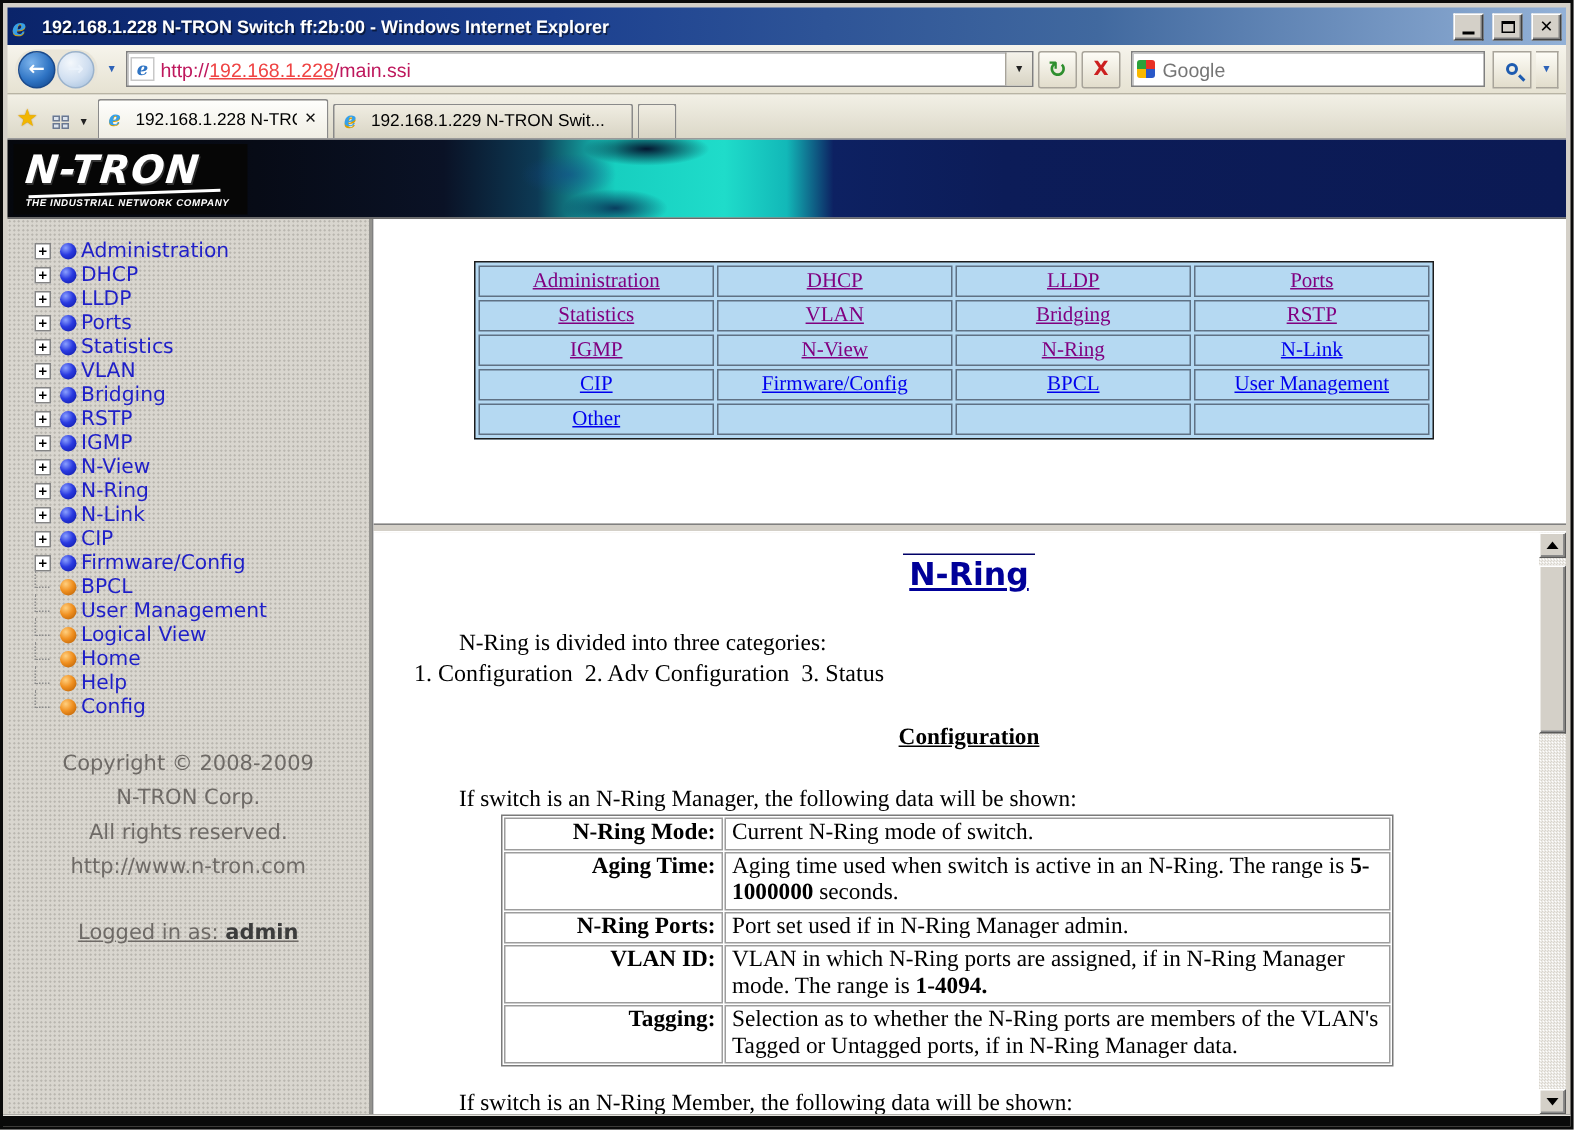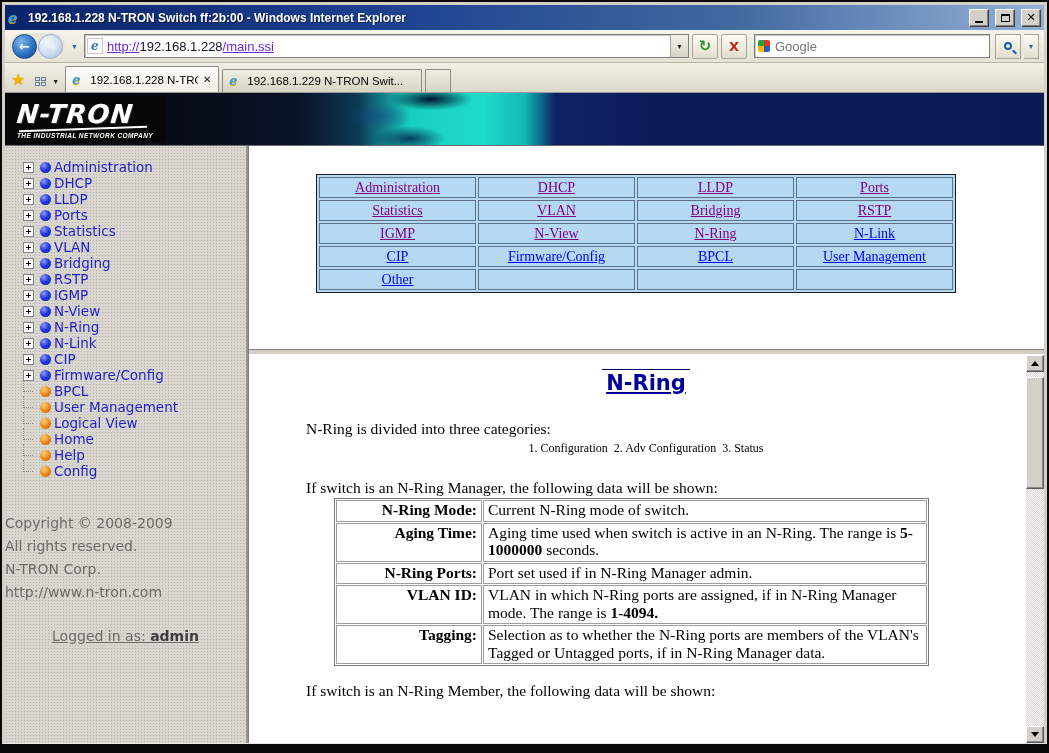--- a/index.html
+++ b/index.html
@@ -33,21 +33,21 @@
   .back { background:radial-gradient(circle at 35% 30%, #7db4ec 0%, #2f74c4 55%, #0d3f86 100%);
           color:#fff; border:1px solid #1a4a8c; }
   .fwd  { background:radial-gradient(circle at 35% 30%, #f4f8fc 0%, #cfdef0 55%, #9ebbda 100%);
           color:#eaf2fb; border:1px solid #9ab2cc; }
   .mini-caret { font-size:7px; color:#2d62b8; padding:0 3px; }
   .addr-field { flex:0 0 605px; height:24px; background:#fff; border:1px solid #7f7f7f;
                 box-shadow:inset 1px 1px 0 #c8c8c8; display:flex; align-items:center; padding-left:2px; }
   .page-icon { width:16px; height:16px; background:#fff; border:1px solid #c8c8c8; margin-right:4px;
                color:#2f74c4; font:italic bold 12px/14px "DejaVu Serif",serif; text-align:center; }
   .url-text { font:13px "Liberation Sans",sans-serif; white-space:pre; }
-  .url-dim { color:#6d28d9;text-decoration:underline; } .url-host { color:#0f172a; }
+  .url-dim { color:#be185d; } .url-host { color:#ef4444;text-decoration:underline; }
   .addr-drop { margin-left:auto; width:18px; height:22px; background:linear-gradient(#f4f2ea,#d8d4c4);
                border-left:1px solid #a8a49a; display:flex; align-items:center; justify-content:center;
                font-size:7px; color:#222; }
   .tool-btn { width:26px; height:25px; background:linear-gradient(#fdfcf6,#e2ddcc); border:1px solid #a8a49a;
               border-radius:2px; display:flex; align-items:center; justify-content:center; }
   .refresh-glyph { color:#2e8f2e; font:bold 15px "DejaVu Sans",sans-serif; }
   .stop-glyph { color:#cc2020; font:bold 13px "DejaVu Sans",sans-serif; }
   .search-box { flex:1; height:24px; background:#fff; border:1px solid #7f7f7f; box-shadow:inset 1px 1px 0 #c8c8c8;
                 display:flex; align-items:center; padding-left:3px; margin-left:4px;justify-content:space-between; }
   .google-icon { width:12px; height:12px; margin-right:5px;
@@ -108,21 +108,21 @@
               font:13.5px "DejaVu Sans",sans-serif; color:#1f1fc8; white-space:nowrap; cursor:pointer; }
   .plus-box { width:11px; height:11px; flex:0 0 11px; background:
                 linear-gradient(#000,#000) center/5px 1px no-repeat,
                 linear-gradient(#000,#000) center/1px 5px no-repeat, #fff;
               border:1px solid #848484; margin-right:6px; }
   .tree-l { width:10px; height:12px; flex:0 0 10px; border-left:1px dotted #8a8a8a;
             border-bottom:1px dotted #8a8a8a; margin:-10px 7px 0 0; }
   .bullet { width:11px; height:11px; flex:0 0 11px; border-radius:50%; margin-right:3px; }
   .bullet.blue { background:radial-gradient(circle at 35% 30%, #8aa0ff 0%, #2a3ae0 45%, #0a14a0 100%); }
   .bullet.orange { background:radial-gradient(circle at 35% 30%, #ffd080 0%, #f09020 45%, #b05800 100%); }
-  .copyright { margin-top:33px; color:#6e6a66; font:14px/23px "DejaVu Sans",sans-serif; }
+  .copyright { margin-top:19px; text-align:center; color:#6e6a66; font:14px/23px "DejaVu Sans",sans-serif; }
   .logged-in { margin-top:24px; text-align:center; color:#6e6a66; font:14px "DejaVu Sans",sans-serif; white-space:pre;text-decoration:underline; }
   .logged-in b { color:#3c3c3c; }
 
   
   .main { flex:1; display:flex; flex-direction:column; background:#fff; border-left:1px solid #808080; overflow:hidden; }
   .top-frame { height:203px; flex:0 0 203px; background:#fff; overflow:hidden; }
   .frame-divider { height:6px; flex:0 0 6px; background:#d4d0c8; border-top:1px solid #808080; border-bottom:1px solid #fff; }
   .bottom-frame { flex:1; display:flex; background:#fff; overflow:hidden; }
 
   
@@ -132,21 +132,21 @@
                     border:1px solid #5f7184; font:14px "Liberation Serif",serif; }
   .links-table a { text-decoration:underline; cursor:pointer; }
   .lk-v { color:#800080; } .lk-n { color:#0000ee; }
 
   
   .content { flex:1; padding:9px 10px 0 57px; font-family:"Liberation Serif",serif; overflow:hidden; }
   .page-title-wrap { text-align:center; margin:5px 0 0 -30px; }
   .page-title { display:inline-block; font:bold 21px "DejaVu Sans",sans-serif; color:#000099;
                 text-decoration:underline; border-top:1px solid #000066; padding:1px 4px 0 4px; cursor:pointer; }
   .intro { margin-top:25px; font-size:15.5px; color:#000; }
-  .categories { text-align:center; margin:3px 0 0 -30px; font-size:12px; white-space:pre; }
+  .categories { margin:3px 0 0 -30px; font-size:16px; white-space:pre; }
   .section-heading { text-align:center; margin:24px 0 0 -30px; font-size:15.5px; font-weight:bold; text-decoration:underline; }
   .table-intro { margin:23px 0 1px 0; font-size:15.5px; }
   .desc-table { border-collapse:separate; border-spacing:1px; margin-left:28px; width:595px;
                 border:1px solid #7a7a7a; }
   .desc-table td { border:1px solid #9d9d9d; font-size:15.5px; line-height:17.5px; vertical-align:top; padding:0 3px 2px 4px; }
   .desc-table td.lbl { width:146px; text-align:right; font-weight:bold; padding-right:4px; }
   .member-intro { margin-top:16px; }
 
   
   .scrollbar { width:18px; flex:0 0 18px; display:flex; flex-direction:column;
@@ -340,22 +340,22 @@
           <span>Help</span>
         </div>
       <div class="tree-row">
           <span class="tree-l"></span>
           <span class="bullet orange"></span>
           <span>Config</span>
         </div>
 
       <div class="copyright">
         <div>Copyright © 2008-2009</div>
+        <div>N-TRON Corp.</div>
         <div>All rights reserved.</div>
-        <div>N-TRON Corp.</div>
         <div>http://www.n-tron.com</div>
       </div>
       <div class="logged-in"><span>Logged in as: </span><b>admin</b></div>
     </div>
 
     <div class="main">
 
       <div class="top-frame">
         <table class="links-table">
           <tbody>
@@ -395,20 +395,21 @@
 
       <div class="frame-divider"></div>
 
       <div class="bottom-frame">
         <div class="content">
           <div class="page-title-wrap">
             <span class="page-title">N-Ring</span>
           </div>
           <div class="intro">N-Ring is divided into three categories:</div>
           <div class="categories">1. Configuration  2. Adv Configuration  3. Status</div>
+          <div class="section-heading">Configuration</div>
 
           <div class="table-intro">If switch is an N-Ring Manager, the following data will be shown:</div>
           <table class="desc-table">
             <tbody>
                 <tr>
               <td class="lbl">N-Ring Mode:</td>
               <td><span>Current N-Ring mode of switch.</span><b></b><span></span></td>
             </tr>
             <tr>
               <td class="lbl">Aging Time:</td>

